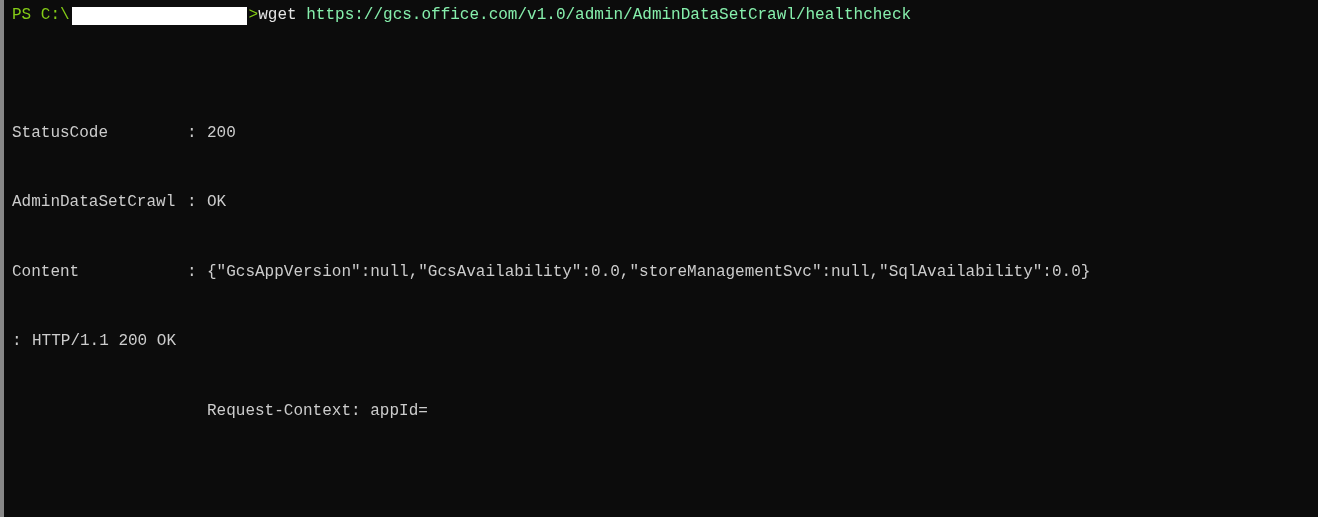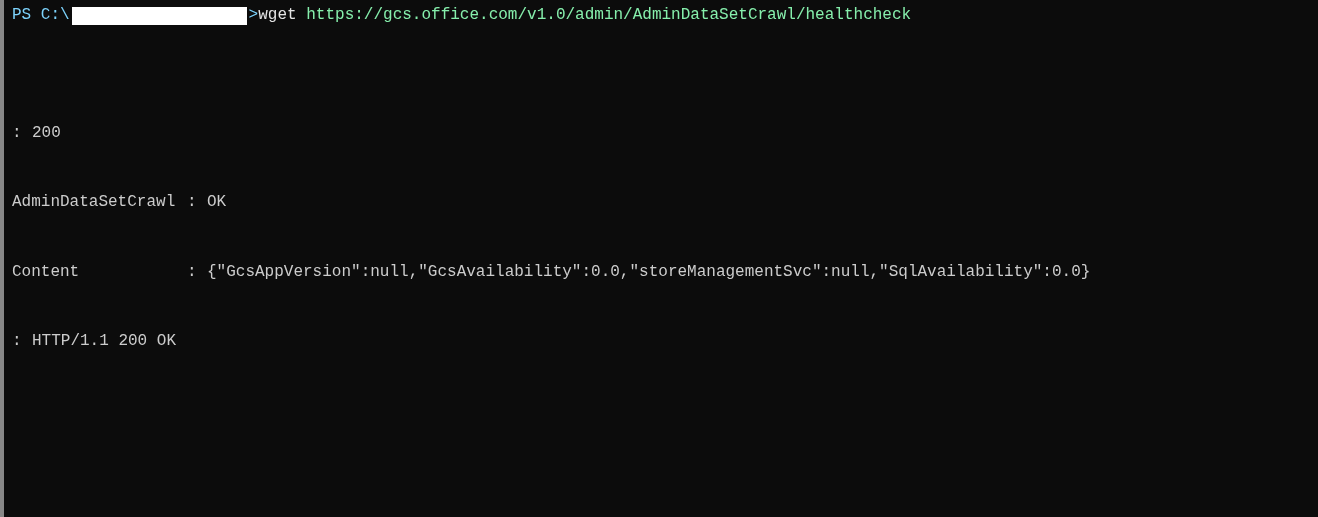--- a/index.html
+++ b/index.html
@@ -19,21 +19,21 @@
       border-left: 4px solid #888;
       overflow: hidden;
     }
     .prompt-line {
       display: flex;
       align-items: center;
       flex-wrap: nowrap;
       white-space: nowrap;
     }
     .prompt-prefix {
-      color: #7dd3fc;
+      color: #84cc16;
     }
     .redacted {
       background: #ffffff;
       color: #ffffff;
       display: inline-block;
       width: 175px;
       height: 18px;
       vertical-align: middle;
       margin: 0 2px;
     }
@@ -80,37 +80,39 @@
   <span class="prompt-prefix">&gt; </span>
   <span class="cmd">wget</span>
   <span>&nbsp;</span>
   <span class="url">https://gcs.office.com/v1.0/admin/AdminDataSetCrawl/healthcheck</span>
 </div>
 
 <div class="spacer"></div>
 
 <div class="output">
   <div class="row">
+    <span class="label">StatusCode</span>
     <span class="colon">: </span>
     <span class="value">200</span>
   </div>
   <div class="row">
     <span class="label">AdminDataSetCrawl</span>
     <span class="colon">: </span>
     <span class="value">OK</span>
   </div>
   <div class="row">
     <span class="label">Content</span>
     <span class="colon">: </span>
     <span class="value">{"GcsAppVersion":null,"GcsAvailability":0.0,"storeManagementSvc":null,"SqlAvailability":0.0}</span>
   </div>
   <div class="row">
     <span class="colon">: </span>
     <span class="value">HTTP/1.1 200 OK</span>
   </div>
+  <div class="indent">Request-Context: appId=</div>
   
   
   
   
   
   
   
   
   
   

